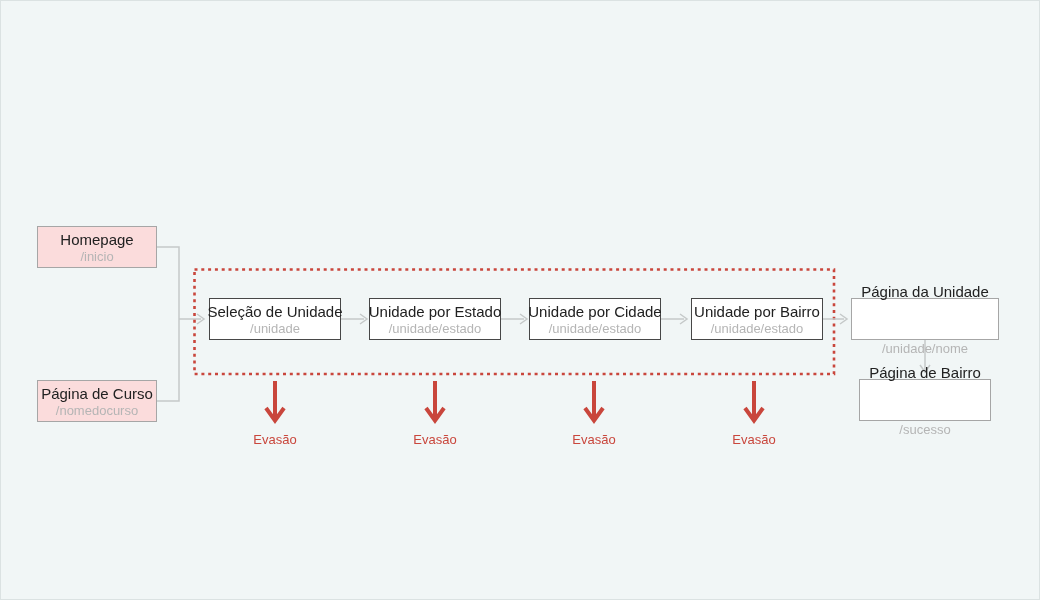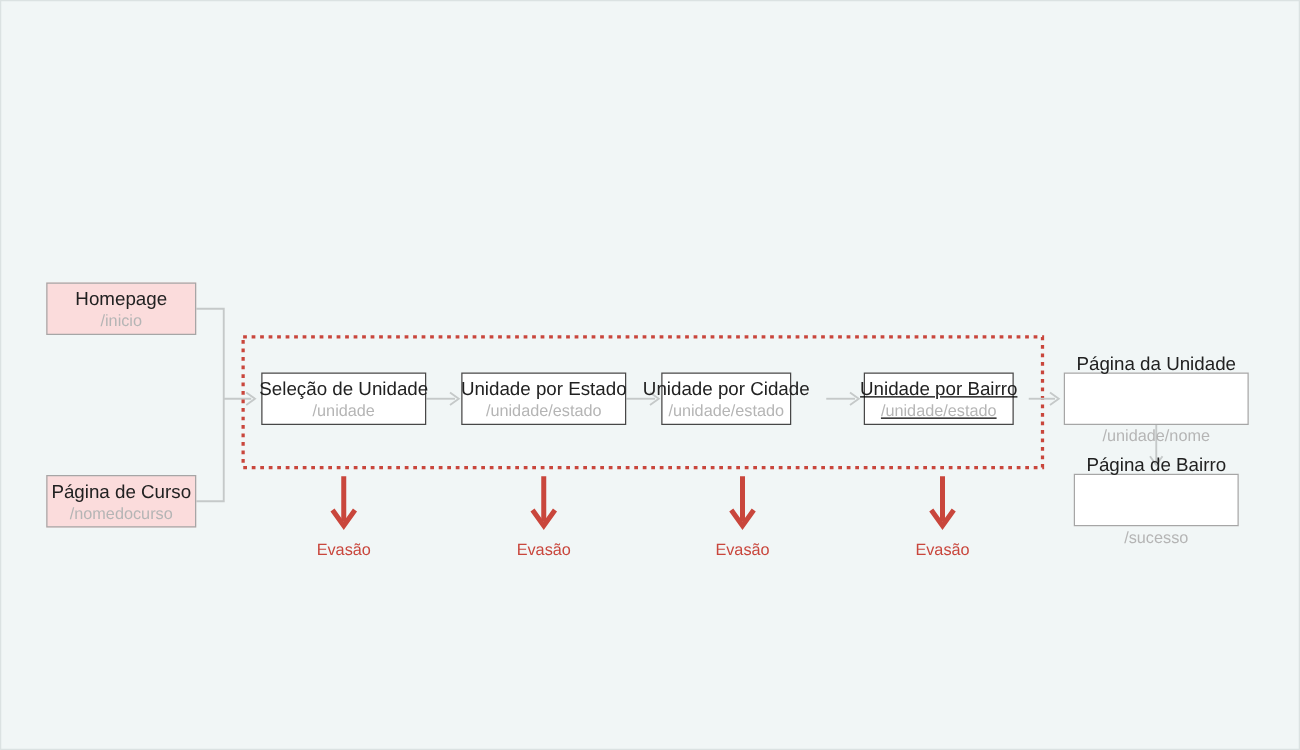--- a/index.html
+++ b/index.html
@@ -28,22 +28,22 @@
   .node .node-path  { font-size:13px; line-height:16px; color:var(--path-gray,#b5b5b5); white-space:nowrap; }
 
   .entry  { background:var(--entry-fill,#fbdcdc); border:1px solid var(--light-border,#a6a6a6); }
   .funnel { border:1px solid var(--dark-border,#474747); }
   .page   { border:1px solid var(--light-border,#a6a6a6);gap:40px; }
 
   .node-homepage       { left:36px;  top:225px; width:120px; height:42px; }
   .node-pagina-curso   { left:36px;  top:379px; width:120px; height:42px; }
   .node-selecao        { left:208px; top:297px; width:132px; height:42px; }
   .node-estado         { left:368px; top:297px; width:132px; height:42px; }
-  .node-cidade         { left:528px; top:297px; width:104px; height:42px; }
-  .node-bairro         { left:690px; top:297px; width:120px; height:42px;text-decoration:underline; }
+  .node-cidade         { left:528px; top:297px; width:132px; height:42px; }
+  .node-bairro         { left:690px; top:297px; width:132px; height:42px; }
   .node-pagina-unidade { left:850px; top:297px; width:148px; height:42px; }
   .node-pagina-sucesso { left:858px; top:378px; width:132px; height:42px; }
 
   .dropoff-label {
     position:absolute; top:429px; width:90px; text-align:center;
     color:var(--dropoff-red,#c9463c); font-size:13px; line-height:19px;
   }
   .dropoff-1 { left:229px; }
   .dropoff-2 { left:389px; }
   .dropoff-3 { left:548px; }

